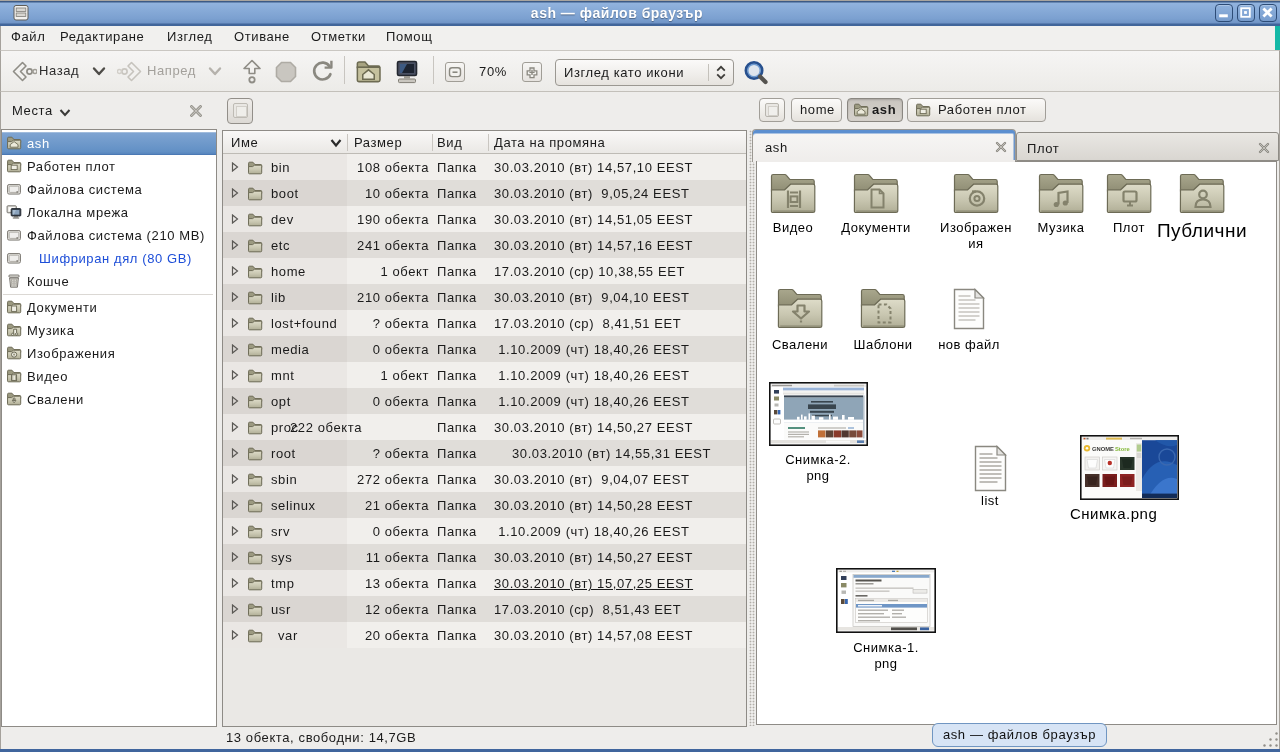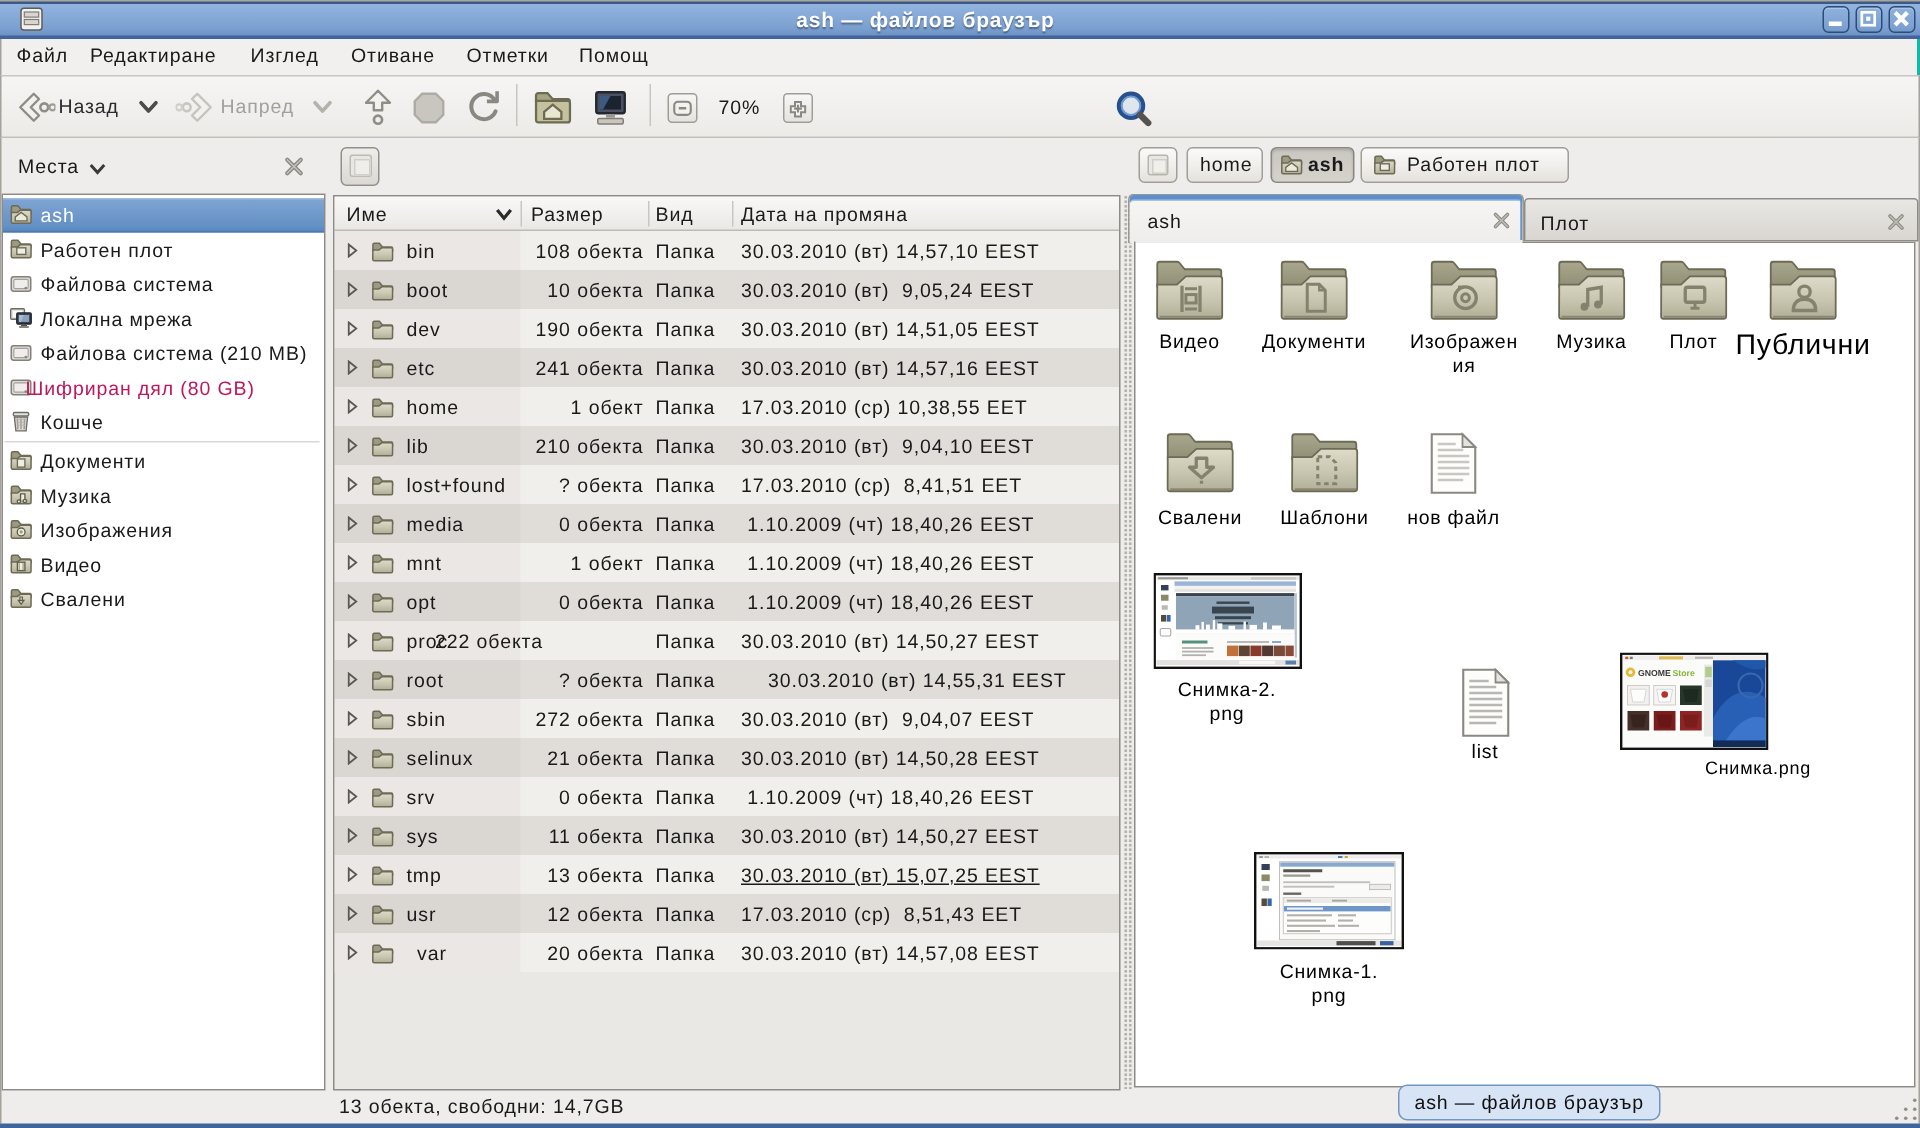--- a/index.html
+++ b/index.html
@@ -108,21 +108,21 @@
         <path d="M3.2,10.8 h8.6" stroke="#fff" stroke-width="3"></path>
       </svg></div>
     <div class="abs" style="left:1237px;top:4px;width:18px;height:18px;border-radius:4px;border:1.4px solid #2d4c77;box-sizing:border-box;box-shadow:inset 0 1px 0 rgba(255,255,255,.25);"><svg width="15" height="15" viewBox="0 0 15 15">
         <rect x="3.2" y="3.2" width="8.6" height="8.6" fill="none" stroke="#fff" stroke-width="1.8"></rect>
         <rect x="6.1" y="6.1" width="2.8" height="2.8" fill="#fff"></rect>
       </svg></div>
     <div class="abs" style="left:1259px;top:4px;width:18px;height:18px;border-radius:4px;border:1.4px solid #2d4c77;box-sizing:border-box;box-shadow:inset 0 1px 0 rgba(255,255,255,.25);"><svg width="15" height="15" viewBox="0 0 15 15">
         <path d="M3.4,3.4 L11.6,11.6 M11.6,3.4 L3.4,11.6" stroke="#fff" stroke-width="2.8"></path>
       </svg></div>
   </div>
-<div class="abs" style="left:0;top:26px;width:1280px;height:24px;background:#f1f0ee;border-left:1px solid #a5a19b;border-right:2px solid #14b8a6;box-sizing:border-box;">
+<div class="abs" style="left:0;top:26px;width:1280px;height:24px;background:#f1f0ee;border-left:1px solid #a5a19b;border-right:5px solid #14b8a6;box-sizing:border-box;">
     <div class="abs txt" style="left:10px;top:0;height:24px;line-height:21px;">Файл</div>
     <div class="abs txt" style="left:59px;top:0;height:24px;line-height:21px;">Редактиране</div>
     <div class="abs txt" style="left:166px;top:0;height:24px;line-height:21px;">Изглед</div>
     <div class="abs txt" style="left:233px;top:0;height:24px;line-height:21px;">Отиване</div>
     <div class="abs txt" style="left:310px;top:0;height:24px;line-height:21px;">Отметки</div>
     <div class="abs txt" style="left:385px;top:0;height:24px;line-height:21px;">Помощ</div>
   </div>
 <div class="abs" style="left:0;top:50px;width:1280px;height:42px;background:linear-gradient(#f6f5f4,#ecebe8);border:1px solid #a5a19b;border-top:1px solid #cac7c2;border-bottom:1px solid #c3c0ba;box-sizing:border-box;">
     <svg class="abs" style="left:8px;top:8px" width="28" height="26" viewBox="0 0 28 26">
       <path d="M13.5,3.5 L4.5,12.5 L13.5,21.5 L17,18 L11.5,12.5 L17,7 Z" fill="#f2f1ef" stroke="#8f8d86" stroke-width="1.6" stroke-linejoin="round"></path>
@@ -169,20 +169,28 @@
     <div class="abs" style="left:432px;top:5px;width:1px;height:28px;background:#c8c5c0;"></div>
     <div class="abs" style="left:444px;top:11px;width:20px;height:20px;border:1px solid #a09d96;border-radius:3px;background:linear-gradient(#f7f6f4,#e6e3df);box-sizing:border-box;"><svg width="18" height="18" viewBox="0 0 18 18">
         <rect x="3.5" y="4.8" width="11" height="8.8" rx="2.6" fill="#f3f2ef" stroke="#8a8880" stroke-width="1.4"></rect>
         <path d="M6.5,9.2 h5" stroke="#8a8880" stroke-width="1.6"></path>
       </svg></div>
     <div class="abs txt" style="left:471px;top:13px;width:42px;text-align:center;">70%</div>
     <div class="abs" style="left:521px;top:11px;width:20px;height:20px;border:1px solid #a09d96;border-radius:3px;background:linear-gradient(#f7f6f4,#e6e3df);box-sizing:border-box;"><svg width="18" height="18" viewBox="0 0 18 18">
         <path d="M7,5 h4 v2.8 h2.8 v4 h-2.8 v2.8 h-4 v-2.8 h-2.8 v-4 h2.8 Z" fill="#f3f2ef" stroke="#8a8880" stroke-width="1.3"></path>
         <path d="M6.4,9.4 h5.2 M9,6.8 v5.2" stroke="#8a8880" stroke-width="1.4"></path>
       </svg></div>
+    <div class="abs" style="left:554px;top:8px;width:179px;height:27px;border:1px solid #9b9892;border-radius:4px;background:linear-gradient(#fbfaf9,#efedea 60%,#e6e3de);box-sizing:border-box;">
+      <div class="abs txt" style="left:8px;top:5px;">Изглед като икони</div>
+      <div class="abs" style="left:152px;top:4px;width:1px;height:17px;background:#c4c1bb;"></div>
+      <svg class="abs" style="left:156px;top:3px" width="18" height="19" viewBox="0 0 18 19">
+        <path d="M5.2,7.6 L9,3.8 L12.8,7.6" fill="none" stroke="#3f3d3a" stroke-width="1.8"></path>
+        <path d="M5.2,11.4 L9,15.2 L12.8,11.4" fill="none" stroke="#3f3d3a" stroke-width="1.8"></path>
+      </svg>
+    </div>
     <svg class="abs" style="left:741px;top:8px" width="28" height="28" viewBox="0 0 28 28">
       <circle cx="12" cy="11.5" r="8" fill="none" stroke="#27508e" stroke-width="3"></circle>
       <circle cx="12" cy="11.5" r="6.2" fill="rgba(190,210,235,0.35)" stroke="#6f9bd0" stroke-width="1.4"></circle>
       <path d="M18,17.5 L23.5,23" stroke="#55534f" stroke-width="4.2" stroke-linecap="round"></path>
     </svg>
   </div>
 <div class="abs" style="left:0;top:92px;width:1280px;height:657px;background:#eeedeb;border-left:1px solid #a5a19b;border-right:1px solid #a5a19b;box-sizing:border-box;"></div>
 <div class="abs txt" style="left:12px;top:103px;">Места</div>
 <svg class="abs" style="left:58px;top:108px" width="14" height="10">
     <path d="M2.5,2 L7,7 L11.5,2" fill="none" stroke="#3a3a38" stroke-width="2"></path>
@@ -209,21 +217,21 @@
       <use href="#netS"></use>
     </svg>
     <div class="abs" style="left:25px;top:75px;font-size:13px;color:#1a1a1a;white-space:pre;letter-spacing:0.6px;">Локална мрежа</div>
     <svg class="abs" style="left:4px;top:97px" width="16" height="16">
       <use href="#driveS"></use>
     </svg>
     <div class="abs" style="left:25px;top:98px;font-size:13px;color:#1a1a1a;white-space:pre;letter-spacing:0.6px;">Файлова система (210 MB)</div>
     <svg class="abs" style="left:4px;top:120px" width="16" height="16">
       <use href="#driveS"></use>
     </svg>
-    <div class="abs" style="left:15px;top:121px;font-size:13px;color:#be185d;white-space:pre;letter-spacing:0.6px;">Шифриран дял (80 GB)</div>
+    <div class="abs" style="left:37px;top:121px;font-size:13px;color:#1d4ed8;white-space:pre;letter-spacing:0.6px;">Шифриран дял (80 GB)</div>
     <svg class="abs" style="left:4px;top:143px" width="16" height="16">
       <use href="#trashS"></use>
     </svg>
     <div class="abs" style="left:25px;top:144px;font-size:13px;color:#1a1a1a;white-space:pre;letter-spacing:0.6px;">Кошче</div>
     <div class="abs" style="left:1px;top:164px;width:210px;height:1px;background:#dbd8d4;"></div>
     <svg class="abs" style="left:4px;top:169px" width="16" height="16">
       <use href="#fpageS"></use>
     </svg>
     <div class="abs" style="left:25px;top:170px;font-size:13px;color:#1a1a1a;white-space:pre;letter-spacing:0.6px;">Документи</div>
     <svg class="abs" style="left:4px;top:192px" width="16" height="16">
@@ -725,21 +733,21 @@
 <rect x="56.8" y="9.5" width="4.4" height="7" fill="#b2cc8e"></rect>
 <rect x="56.8" y="18" width="4.4" height="5" fill="#d8d6d2"></rect>
 <rect x="62" y="5.2" width="35" height="57.8" fill="#1a4898"></rect>
 <path d="M62,44 Q76,18 97,30 L97,63 L62,63 Z" fill="#2760b4"></path>
 <path d="M68,63 Q82,38 97,44 L97,63 Z" fill="#3b76cc"></path>
 <path d="M75,5.2 Q88,14 97,10 L97,5.2 Z" fill="#2157a8"></path>
 <circle cx="87" cy="22" r="8" fill="none" stroke="#3a68b0" stroke-width="1.4"></circle>
 
 <rect x="62" y="58.6" width="35" height="4.4" fill="#122c58"></rect>
 </svg>
-<div class="abs" style="left:1112px;top:505px;width:120px;text-align:center;font-size:12px;color:#000;letter-spacing:0.5px;">Снимка.png</div>
+<div class="abs" style="left:1070px;top:505px;width:120px;font-size:15px;color:#000;letter-spacing:0.5px;">Снимка.png</div>
 <svg class="abs" style="left:836px;top:568px" width="100" height="65" viewBox="0 0 100 65">
 <rect x="0.8" y="0.8" width="98.4" height="63.4" fill="#ffffff" stroke="#111" stroke-width="1.6"></rect>
 <rect x="2" y="2.2" width="96" height="2.2" fill="#eeedeb"></rect>
 <g>
       <rect x="3.5" y="2.7" width="2.4" height="1.3" fill="#9a9894"></rect>
       <rect x="7" y="2.7" width="3" height="1.3" fill="#b5b3ae"></rect>
       <rect x="56" y="2.7" width="3" height="1.3" fill="#4a7ab8"></rect>
       <rect x="60.5" y="2.7" width="2" height="1.3" fill="#c0a030"></rect>
     </g>
 <rect x="5" y="8" width="5.5" height="4" fill="#32405a"></rect>

